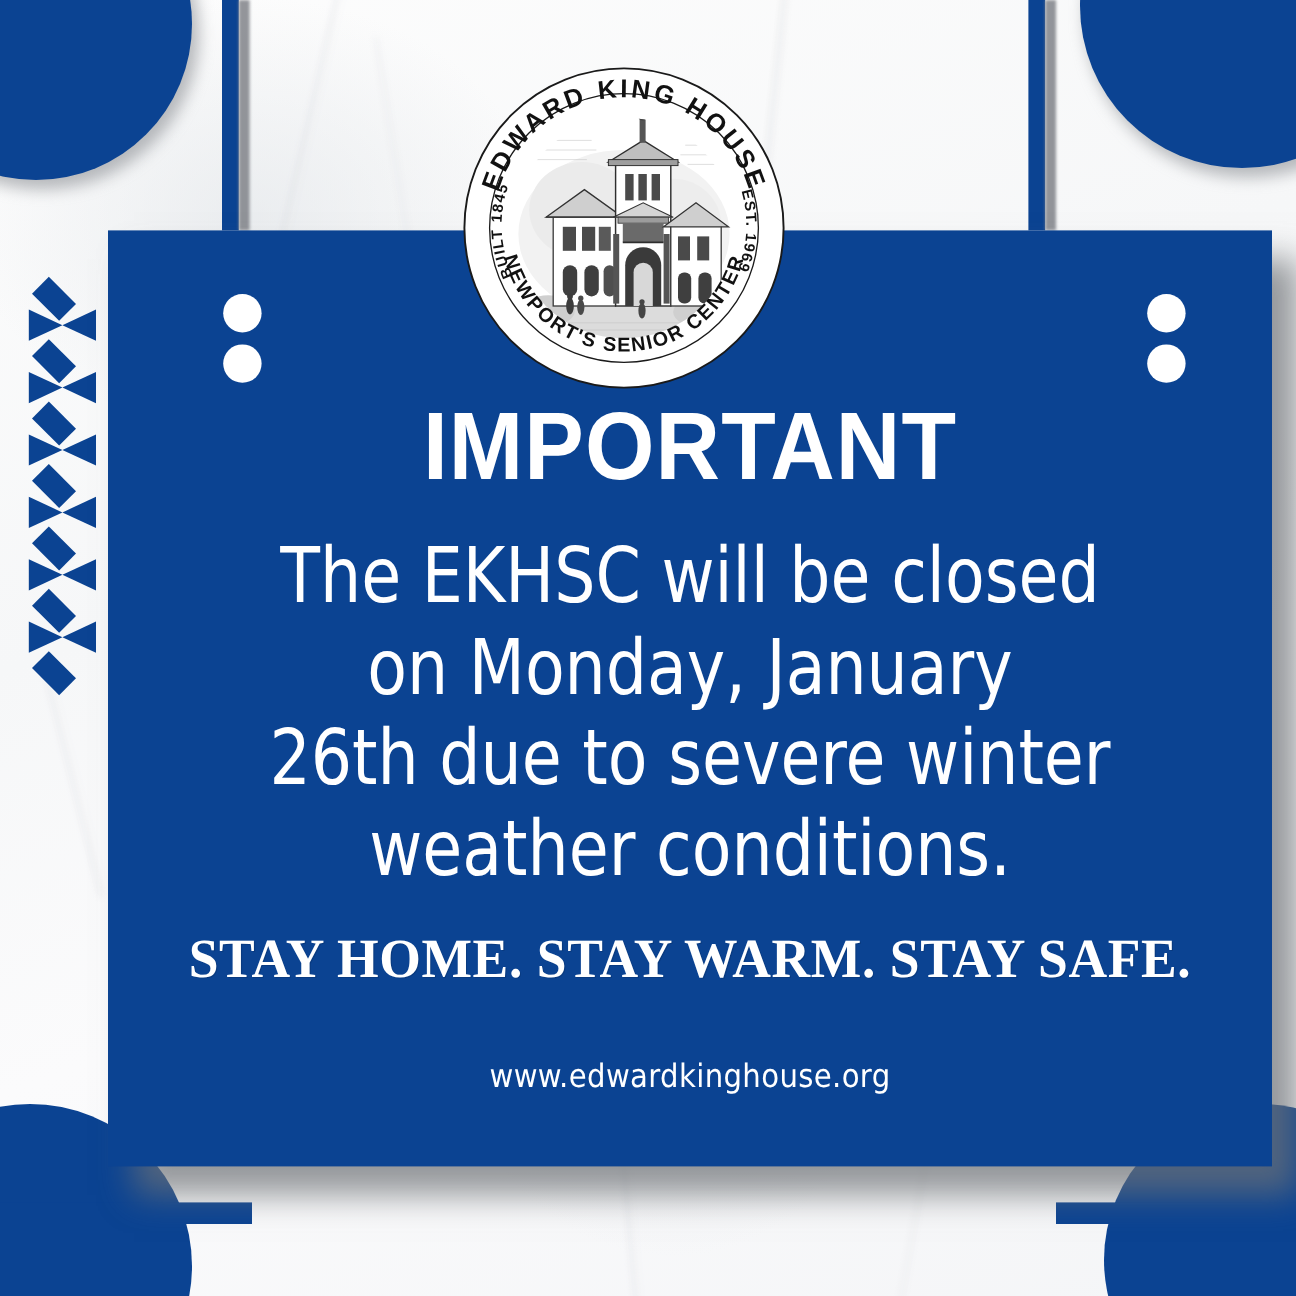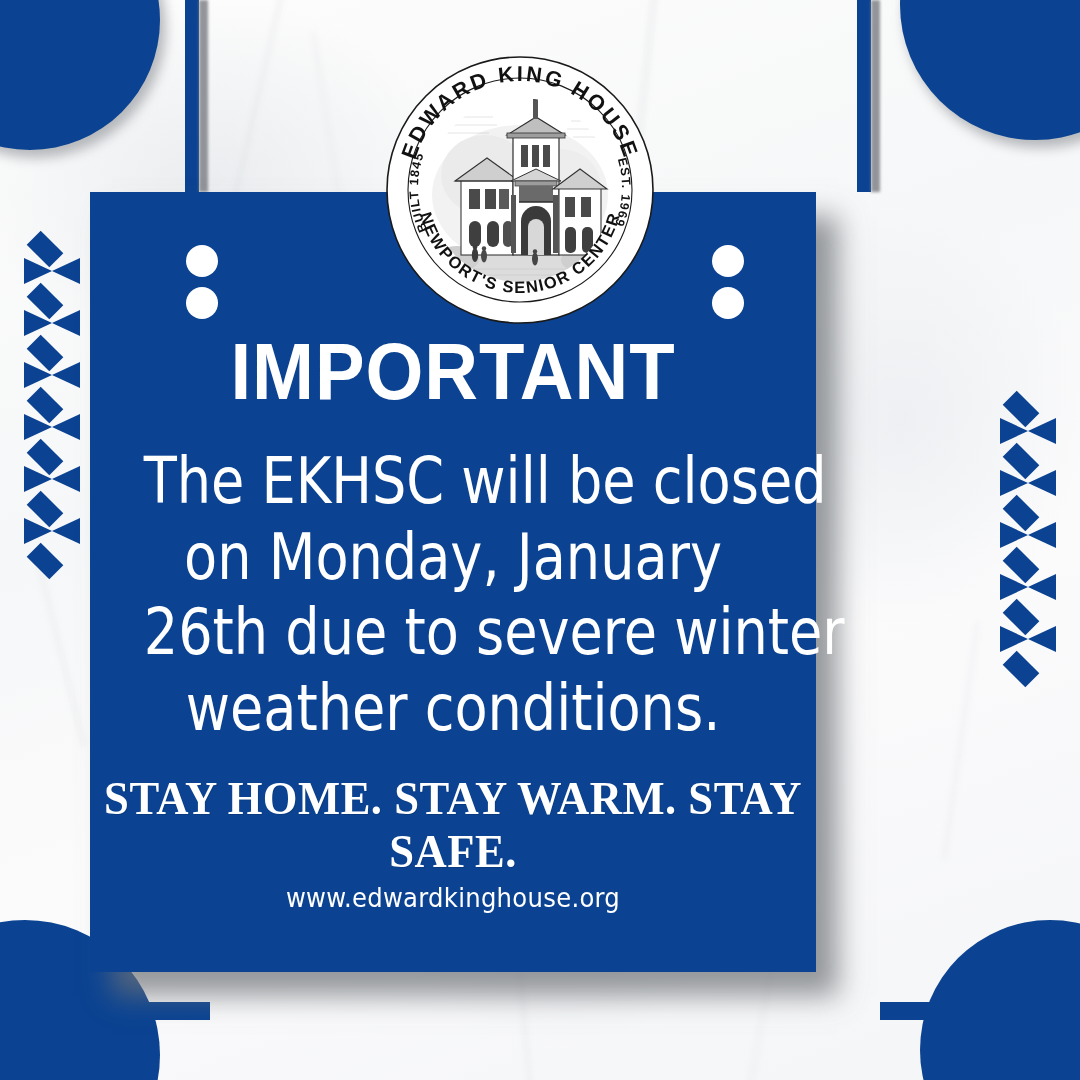--- a/index.html
+++ b/index.html
@@ -99,21 +99,21 @@
     background: rgba(120,123,128,0.75);
     filter: blur(2px);
     z-index: -1;
   }
 
   
   #card {
     position: absolute;
     left: 90px;
     top: 192px;
-    width: 726px;
+    width: 970px;
     height: 780px;
     background: #0b4392;
     box-shadow: 22px 24px 26px rgba(110,113,118,0.72);
     z-index: 20;
   }
 
   
   .dot {
     position: absolute;
     width: 32px;

